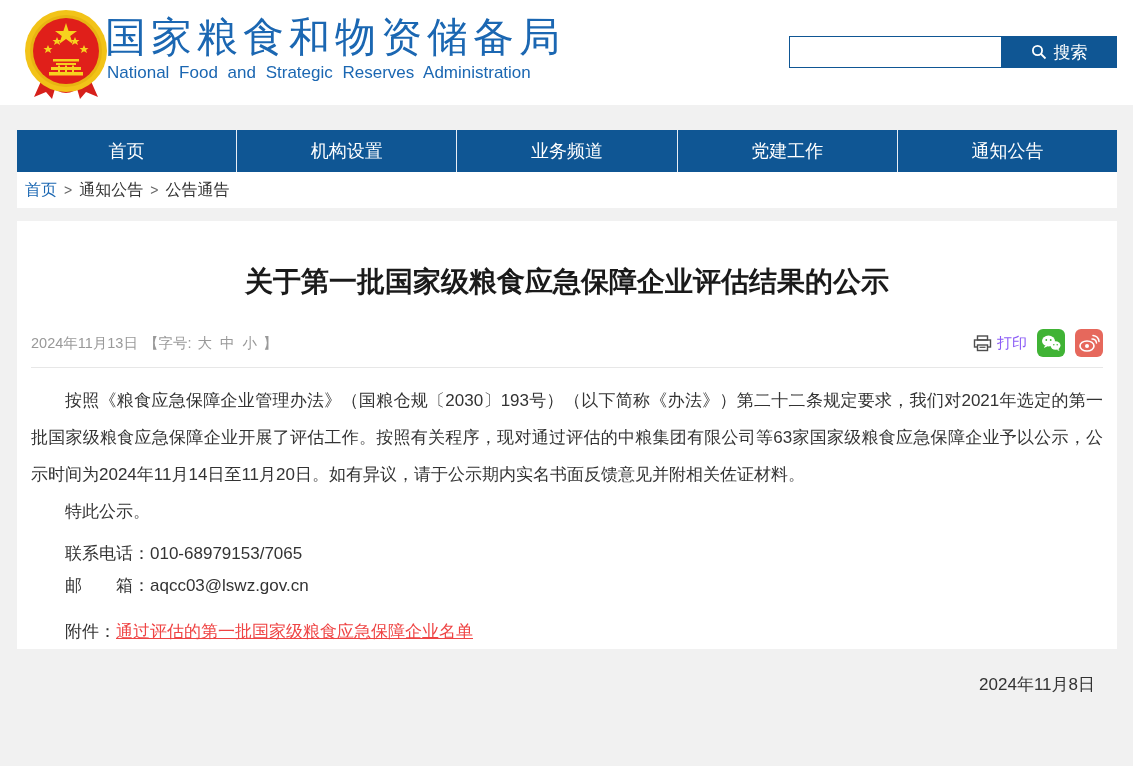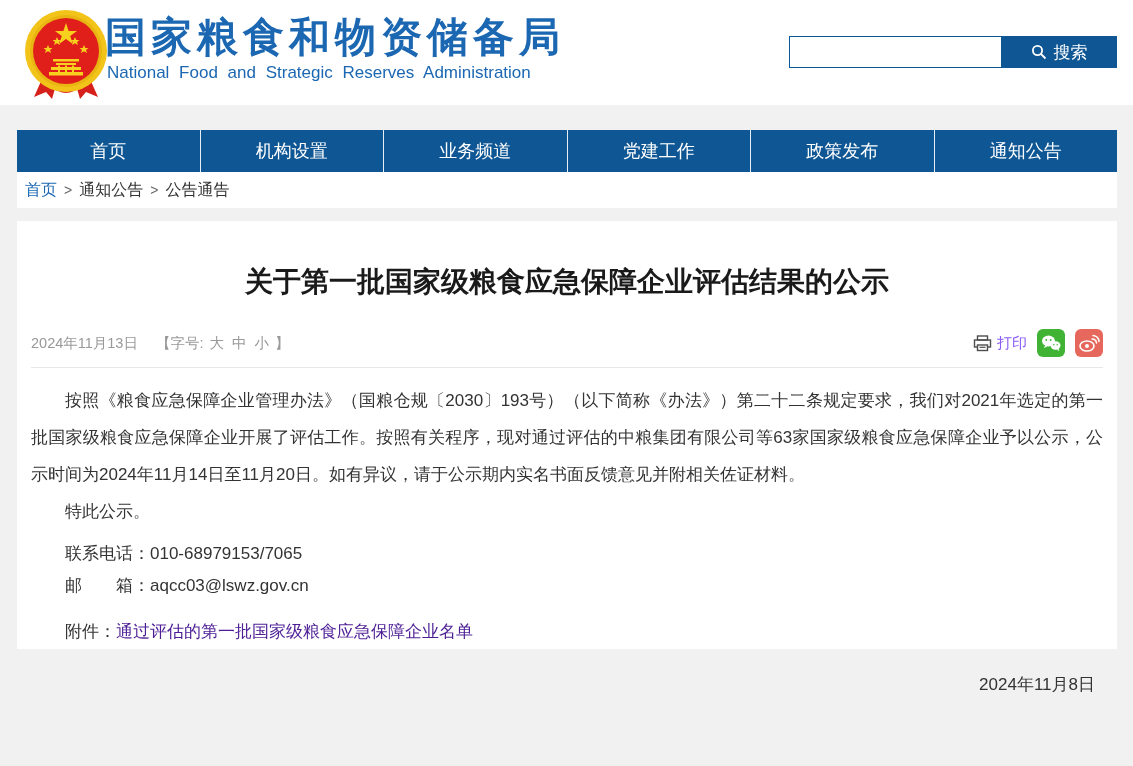--- a/index.html
+++ b/index.html
@@ -10,21 +10,21 @@
     position:relative;
     overflow:hidden;
     color:#333;
   }
   
   .header { position:absolute; top:0; left:0; width:1133px; height:105px; background:#ffffff; }
   .header-inner { position:absolute; left:17px; top:0; width:1100px; height:105px; }
   .emblem-wrap { position:absolute; left:3px; top:7px; width:92px; height:94px; cursor:pointer; }
   .site-zh {
     position:absolute; left:88px; top:10px;
-    font-size:41px; font-weight:bold; color:#1b67b2;
+    font-size:41px; font-weight:normal; color:#1b67b2;
     letter-spacing:5px; white-space:nowrap;
   }
   .site-en {
     position:absolute; left:90px; top:63px;
     font-size:17px; color:#1b67b2; word-spacing:5px; white-space:nowrap;
   }
   .search-box { position:absolute; right:0px; top:36px; display:flex; }
   .search-input {
     width:212px; height:32px; border:1px solid #0f5694; border-right:none;
     outline:none; padding:0 8px; font-size:15px; background:#fff;
@@ -58,35 +58,35 @@
     background:#ffffff; padding:0 14px;
   }
   .article-title {
     padding-top:44px; text-align:center;
     font-size:28px; font-weight:bold; color:#1a1a1a; line-height:34px;
   }
   .meta-row {
     margin-top:30px; display:flex; justify-content:space-between; align-items:center;
     font-size:14.5px; color:#999;
   }
-  .meta-left { display:flex; align-items:flex-end; gap:18px; }
+  .meta-left { display:flex; align-items:flex-end; gap:6px; }
   .font-size-ctl span.size-opt { cursor:pointer; margin:0 2px; }
   .meta-right { display:flex; align-items:center; gap:10px; }
   .print-btn { display:flex; align-items:center; gap:5px; color:#8b5cf6; font-size:15px; cursor:pointer; }
   .share-icon { width:28px; height:28px; border-radius:6px; display:flex; align-items:center; justify-content:center; cursor:pointer; }
   .share-wechat { background:#40b335; }
   .share-weibo  { background:#e6685c; }
   .divider { margin-top:10px; border-bottom:1px solid #e7e7e7; }
   .body-text { font-size:17px; color:#333; line-height:37px; text-align:justify; }
   .p-main { margin-top:14px; text-indent:2em; }
   .p-note { text-indent:2em; }
   .p-contact { margin-top:8px; line-height:32px; text-indent:2em; }
   .p-contact2 { line-height:32px; text-indent:2em; }
   .p-attach { margin-top:14px; text-indent:2em; font-size:17px; line-height:32px; }
-  .attach-link { color:#4c1d95; cursor:pointer; }
+  .attach-link { color:#ef4444; text-decoration:underline; cursor:pointer; }
   .signature { margin-top:18px; text-align:right; padding-right:8px; }
   .signature-inner { display:inline-block; text-align:center; }
   .sig-dept { font-size:17px; color:#333; line-height:34px; }
   .sig-date { font-size:17px; color:#333; line-height:36px; }
 </style>
 </head>
 <body>
 
 <div class="header">
   <div class="header-inner">
@@ -138,23 +138,20 @@
       <span>首页</span>
     </div>
   <div class="nav-item">
       <span>机构设置</span>
     </div>
   <div class="nav-item">
       <span>业务频道</span>
     </div>
   <div class="nav-item">
       <span>党建工作</span>
-    </div>
-  <div class="nav-item">
-      <span>政策发布</span>
     </div>
   <div class="nav-item">
       <span>通知公告</span>
     </div>
 </div>
 
 <div class="breadcrumb">
   <span class="crumb-home">首页</span>
   <span class="crumb-sep">&gt;</span>
   <span class="crumb-link">通知公告</span>

